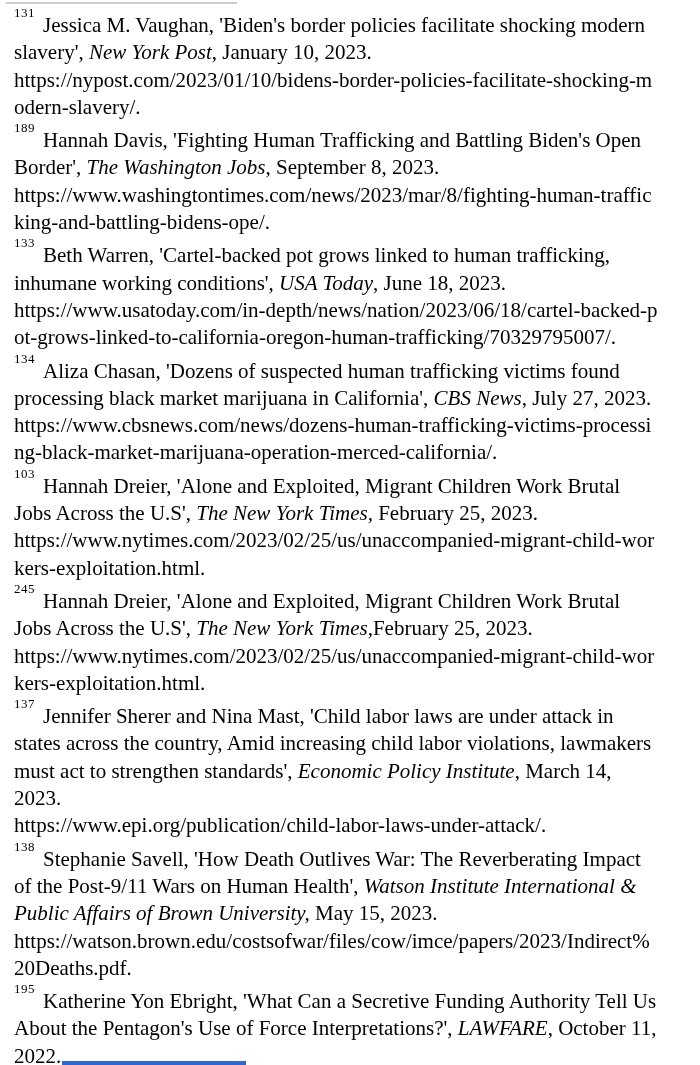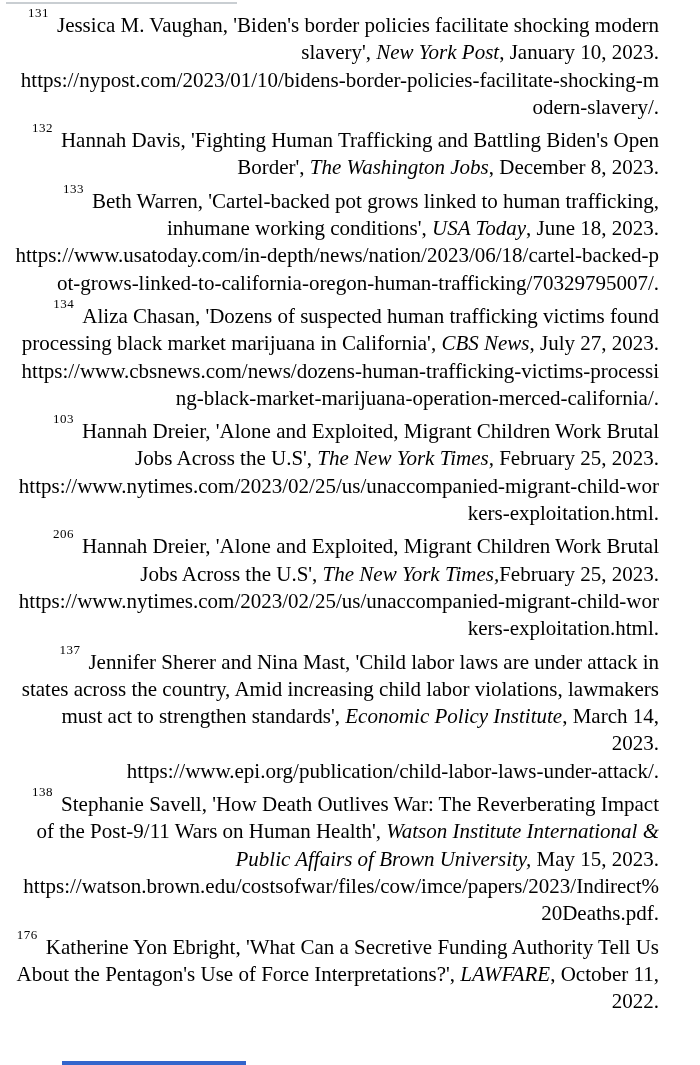--- a/index.html
+++ b/index.html
@@ -24,21 +24,21 @@
     top: 6px;
     left: 14px;
     width: 645px;
     color: #000000;
     font-size: 21px;
     line-height: 27.3px;
   }
   .fn {
     margin: 0;
     padding: 0;
-    text-align: right;
+    text-align: left;
     overflow-wrap: break-word;
   }
   .fn-sup {
     font-size: 13px;
     position: relative;
     top: -7px;
     margin-right: 8px;
     letter-spacing: 0.5px;
   }
   .run-n { font-style: normal; }
@@ -53,23 +53,23 @@
     background: #3366cc;
   }
 </style>
 </head>
 <body style="background: rgb(255, 255, 255);">
 
 <div class="top-rule" style="background: rgb(201, 206, 210);"></div>
 
 <div class="doc" id="footnotes-container" style="color: rgb(0, 0, 0);">
     <p class="fn"><sup class="fn-sup">131</sup><span class="run-n">Jessica M. Vaughan, 'Biden's border policies facilitate shocking modern slavery', </span><span class="run-i">New York Post</span><span class="run-n">, January 10, 2023.</span><br><span class="run-u">https://nypost.com/2023/01/10/bidens-border-policies-facilitate-shocking-modern-slavery/.</span></p>
-    <p class="fn"><sup class="fn-sup">132</sup><span class="run-n">Hannah Davis, 'Fighting Human Trafficking and Battling Biden's Open Border', </span><span class="run-i">The Washington Jobs</span><span class="run-n">, December 8, 2023.</span><br></p>
+    <p class="fn"><sup class="fn-sup">189</sup><span class="run-n">Hannah Davis, 'Fighting Human Trafficking and Battling Biden's Open Border', </span><span class="run-i">The Washington Jobs</span><span class="run-n">, September 8, 2023.</span><br><span class="run-u">https://www.washingtontimes.com/news/2023/mar/8/fighting-human-trafficking-and-battling-bidens-ope/.</span></p>
     <p class="fn"><sup class="fn-sup">133</sup><span class="run-n">Beth Warren, 'Cartel-backed pot grows linked to human trafficking, inhumane working conditions', </span><span class="run-i">USA Today</span><span class="run-n">, June 18, 2023.</span><br><span class="run-u">https://www.usatoday.com/in-depth/news/nation/2023/06/18/cartel-backed-pot-grows-linked-to-california-oregon-human-trafficking/70329795007/.</span></p>
     <p class="fn"><sup class="fn-sup">134</sup><span class="run-n">Aliza Chasan, 'Dozens of suspected human trafficking victims found processing black market marijuana in California', </span><span class="run-i">CBS News</span><span class="run-n">, July 27, 2023.</span><br><span class="run-u">https://www.cbsnews.com/news/dozens-human-trafficking-victims-processing-black-market-marijuana-operation-merced-california/.</span></p>
     <p class="fn"><sup class="fn-sup">103</sup><span class="run-n">Hannah Dreier, 'Alone and Exploited, Migrant Children Work Brutal Jobs Across the U.S', </span><span class="run-i">The New York Times,</span><span class="run-n"> February 25, 2023.</span><br><span class="run-u">https://www.nytimes.com/2023/02/25/us/unaccompanied-migrant-child-workers-exploitation.html.</span></p>
-    <p class="fn"><sup class="fn-sup">206</sup><span class="run-n">Hannah Dreier, 'Alone and Exploited, Migrant Children Work Brutal Jobs Across the U.S', </span><span class="run-i">The New York Times,</span><span class="run-n">February 25, 2023.</span><br><span class="run-u">https://www.nytimes.com/2023/02/25/us/unaccompanied-migrant-child-workers-exploitation.html.</span></p>
+    <p class="fn"><sup class="fn-sup">245</sup><span class="run-n">Hannah Dreier, 'Alone and Exploited, Migrant Children Work Brutal Jobs Across the U.S', </span><span class="run-i">The New York Times,</span><span class="run-n">February 25, 2023.</span><br><span class="run-u">https://www.nytimes.com/2023/02/25/us/unaccompanied-migrant-child-workers-exploitation.html.</span></p>
     <p class="fn"><sup class="fn-sup">137</sup><span class="run-n">Jennifer Sherer and Nina Mast, 'Child labor laws are under attack in states across the country, Amid increasing child labor violations, lawmakers must act to strengthen standards', </span><span class="run-i">Economic Policy Institute</span><span class="run-n">, March 14, 2023.</span><br><span class="run-u">https://www.epi.org/publication/child-labor-laws-under-attack/.</span></p>
     <p class="fn"><sup class="fn-sup">138</sup><span class="run-n">Stephanie Savell, 'How Death Outlives War: The Reverberating Impact of the Post-9/11 Wars on Human Health', </span><span class="run-i">Watson Institute International &amp; Public Affairs of Brown University,</span><span class="run-n"> May 15, 2023.</span><br><span class="run-u">https://watson.brown.edu/costsofwar/files/cow/imce/papers/2023/Indirect%20Deaths.pdf.</span></p>
-    <p class="fn"><sup class="fn-sup">176</sup><span class="run-n">Katherine Yon Ebright, 'What Can a Secretive Funding Authority Tell Us About the Pentagon's Use of Force Interpretations?', </span><span class="run-i">LAWFARE</span><span class="run-n">, October 11, 2022.</span></p>
+    <p class="fn"><sup class="fn-sup">195</sup><span class="run-n">Katherine Yon Ebright, 'What Can a Secretive Funding Authority Tell Us About the Pentagon's Use of Force Interpretations?', </span><span class="run-i">LAWFARE</span><span class="run-n">, October 11, 2022.</span></p>
   </div>
 
 <div class="cutoff-link" style="background: rgb(51, 102, 204);"></div>
 
 </body></html>

